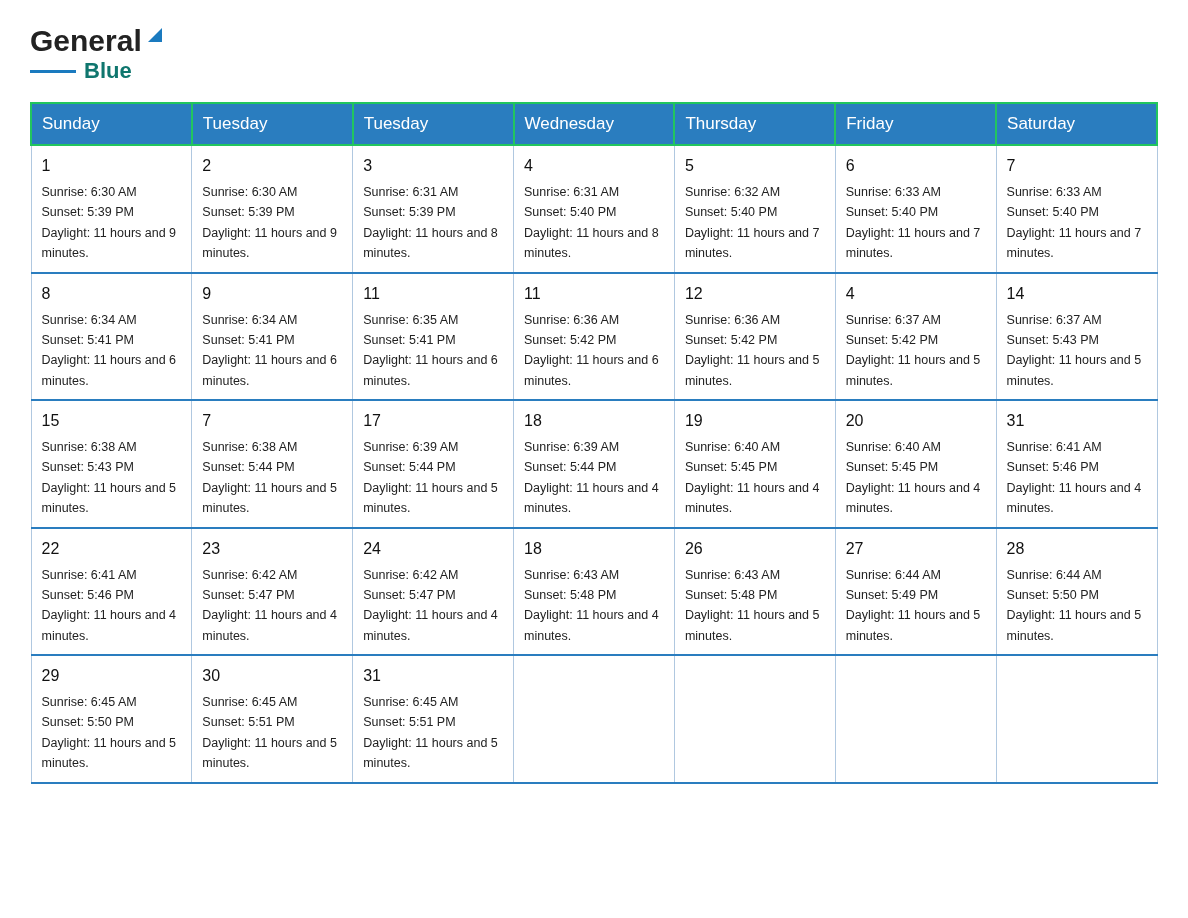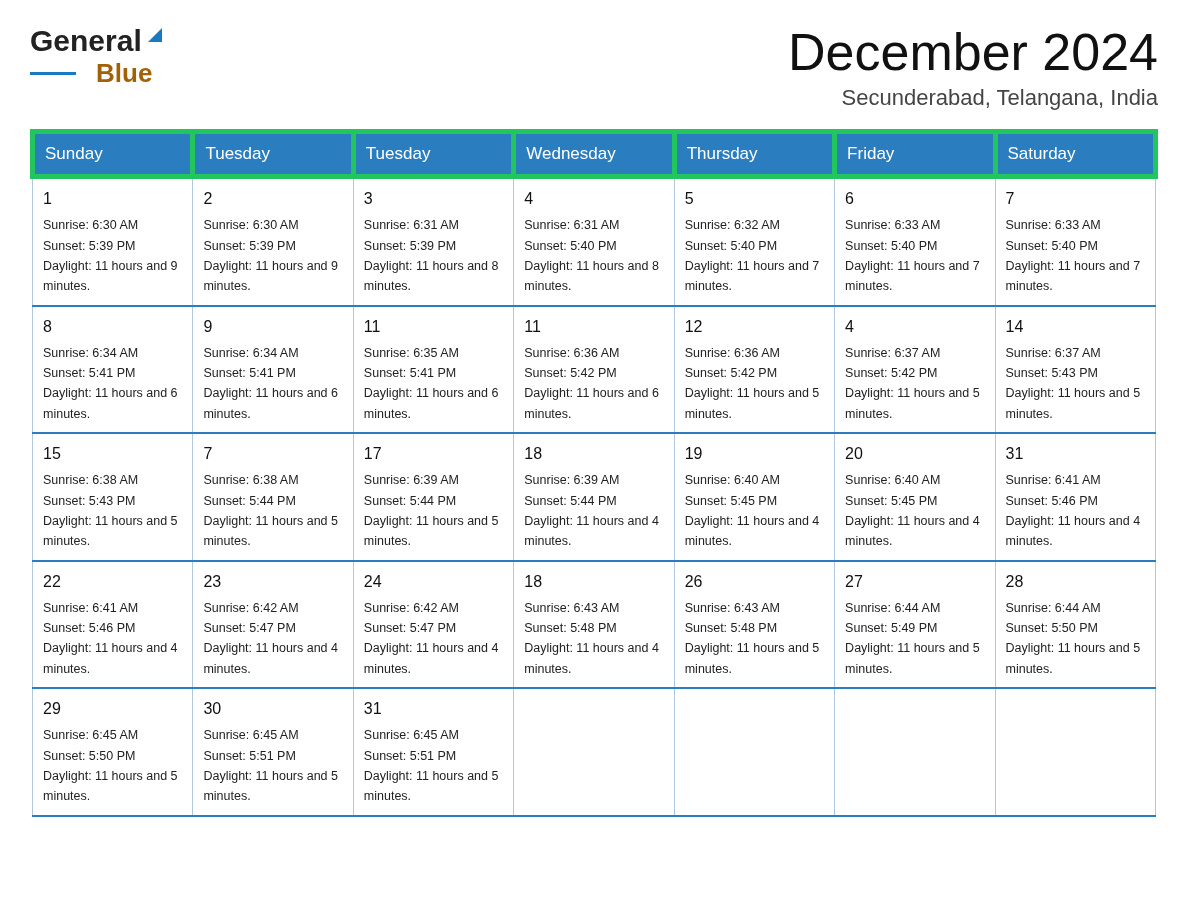--- a/index.html
+++ b/index.html
@@ -36,21 +36,21 @@
       border-collapse: collapse;
       table-layout: fixed;
     }
     thead tr th {
       background: #2a7dbf;
       color: #fff;
       font-size: 17px;
       font-weight: normal;
       padding: 10px 10px;
       text-align: left;
-      border: 5px solid #22c55e;
+      border: 2px solid #22c55e;
     }
     tbody tr td {
       border: 1px solid #b0c8e0;
       padding: 8px 10px;
       vertical-align: top;
       font-size: 13px;
       line-height: 1.5;
       height: 110px;
       background: #fff;
     }
@@ -82,26 +82,22 @@
     <div class="logo-top">
       <span class="logo-general" style="font-size:30px;font-weight:bold;color:#222;font-family:Arial,sans-serif;">General</span>
       <span style="display:inline-block;position:relative;margin-left:2px;">
         <svg width="22" height="22" viewBox="0 0 22 22">
           <polygon points="4,18 18,18 18,4" fill="#1a7abf"></polygon>
         </svg>
       </span>
     </div>
     <div style="display:flex;align-items:center;">
       <div style="width:46px;height:3px;background:#1a7abf;margin-right:0;"></div>
-      <span class="logo-blue" style="font-size:26px;font-weight:bold;color:#a16207;font-family:Arial,sans-serif;margin-left:20px;">Blue</span>
+      <span class="logo-blue" style="font-size:22px;font-weight:bold;color:#0f766e;font-family:Arial,sans-serif;margin-left:8px;">Blue</span>
     </div>
-  </div>
-  <div class="title-area">
-    <div class="calendar-title">December 2024</div>
-    <div class="calendar-subtitle">Secunderabad, Telangana, India</div>
   </div>
 </div>
 
 <table>
   <thead>
     <tr id="thead-row">
         <th>Sunday</th>
         <th>Tuesday</th>
         <th>Tuesday</th>
         <th>Wednesday</th>

